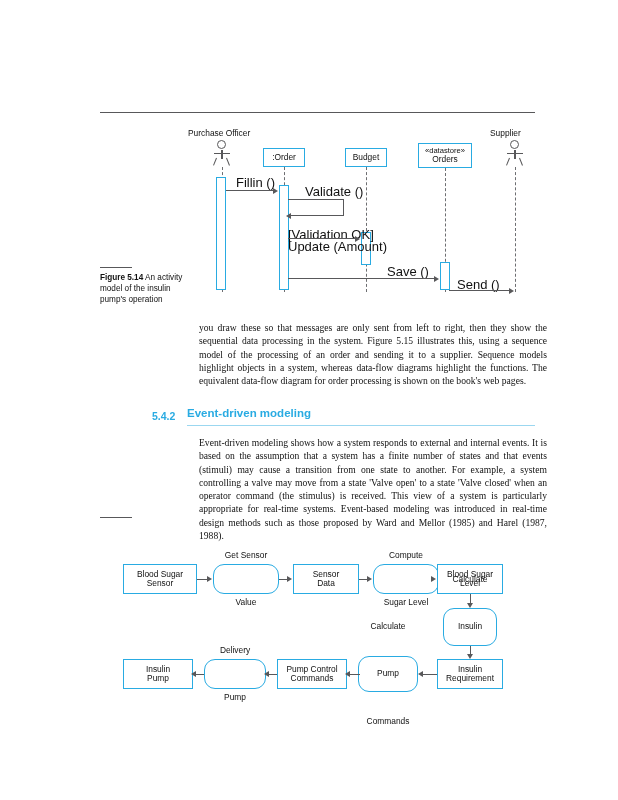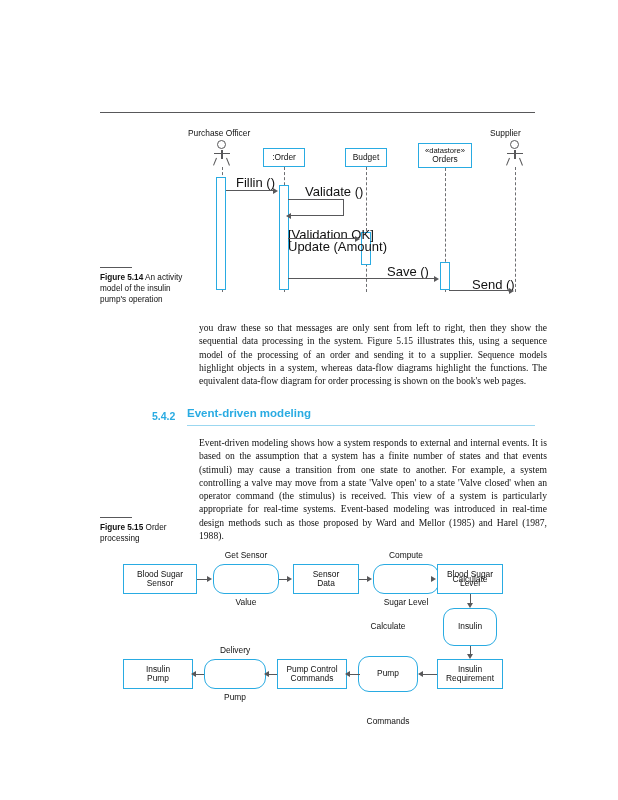--- a/index.html
+++ b/index.html
@@ -136,21 +136,21 @@
 
     <div class="msglbl" style="left:288px;top:227px;">[Validation OK]</div>
     <div class="msglbl" style="left:288px;top:239px;">Update (Amount)</div>
     <div class="hline" style="left:288px;top:238px;width:68px;"></div>
     <div class="arrowR" style="left:355px;top:235.5px;"></div>
 
     <div class="msglbl" style="left:387px;top:264px;">Save ()</div>
     <div class="hline" style="left:288px;top:278px;width:147px;"></div>
     <div class="arrowR" style="left:434px;top:275.5px;"></div>
 
-    <div class="msglbl" style="left:472px;top:277px;">Send ()</div>
+    <div class="msglbl" style="left:457px;top:277px;">Send ()</div>
     <div class="hline" style="left:449px;top:290px;width:61px;"></div>
     <div class="arrowR" style="left:509px;top:287.5px;"></div>
 
     <div class="capRule" style="left:100px;top:267px;"></div>
     <div class="caption" style="left:100px;top:273px;">
       <b>Figure 5.14</b>
       <span>An activity model of the insulin pump's operation</span>
     </div>
   </div>
 
@@ -160,24 +160,20 @@
 
   <div class="h3num" style="top:410px;">5.4.2</div>
   <div class="h3txt" style="top:407px;">Event-driven modeling</div>
   <div class="h3rule" style="left:187px;top:425px;width:348px;"></div>
 
   <div class="body-col" style="top:436px;">
     <p>Event-driven modeling shows how a system responds to external and internal events. It is based on the assumption that a system has a finite number of states and that events (stimuli) may cause a transition from one state to another. For example, a system controlling a valve may move from a state 'Valve open' to a state 'Valve closed' when an operator command (the stimulus) is received. This view of a system is particularly appropriate for real-time systems. Event-based modeling was introduced in real-time design methods such as those proposed by Ward and Mellor (1985) and Harel (1987, 1988).</p>
   </div>
 
   <div class="capRule" style="left:100px;top:517px;"></div>
-  <div class="caption" style="left:100px;top:523px;">
-    <b>Figure 5.15</b>
-    <span>Order processing</span>
-  </div>
 
   <div>
 
     <div class="cyanbox" id="n1" style="left: 123px; top: 564px; width: 74px; height: 30px; flex-direction: column;">
         <div>Blood Sugar</div>
         <div>Sensor</div>
       </div>
     <div class="cyanbox rnd" id="n2" style="left: 213px; top: 564px; width: 66px; height: 30px; flex-direction: column;">
         <div>Get Sensor</div>
         <div>Value</div>

